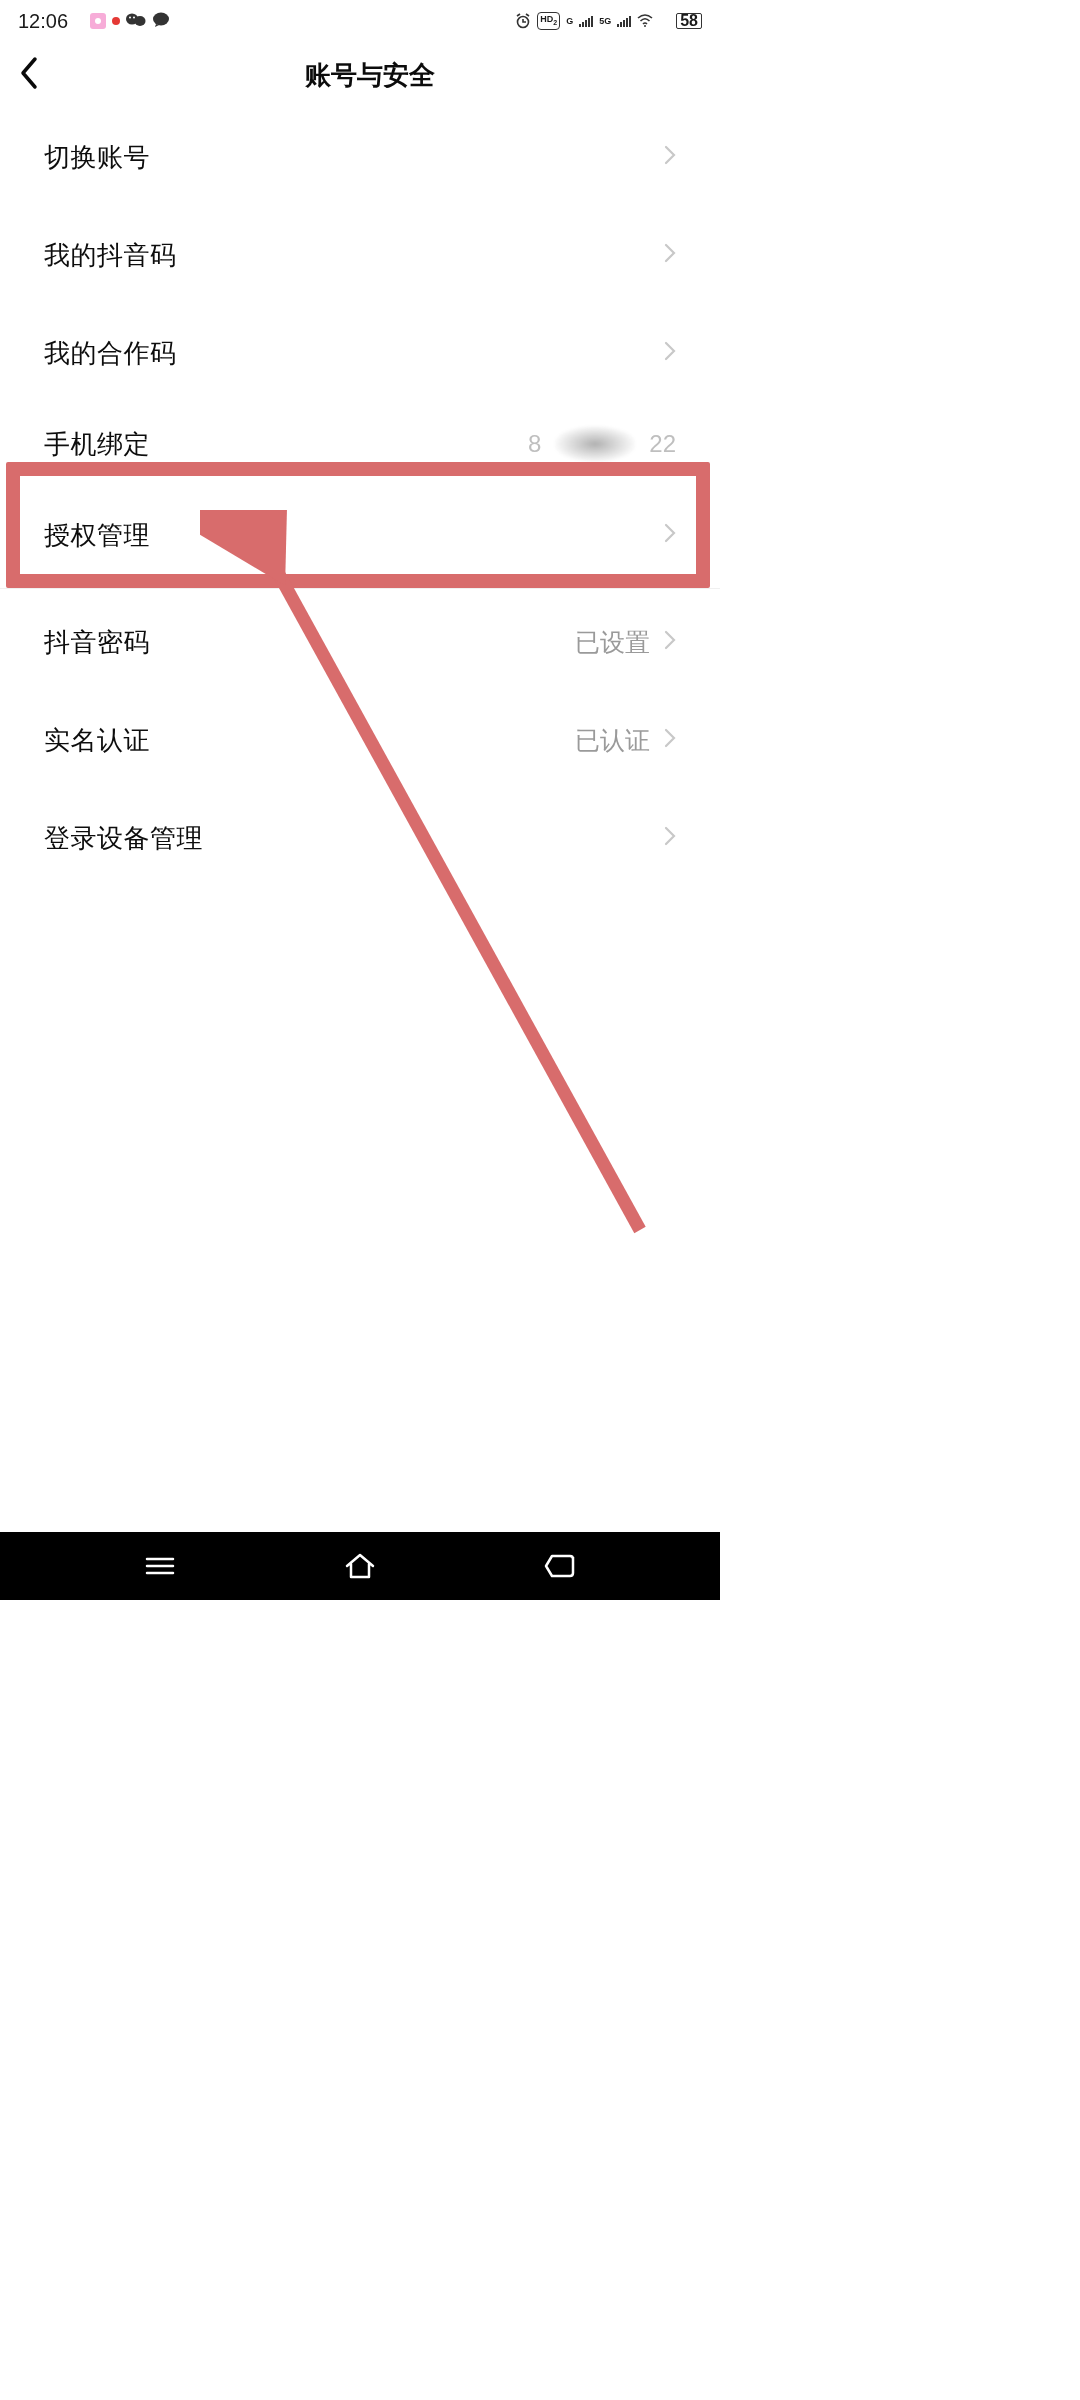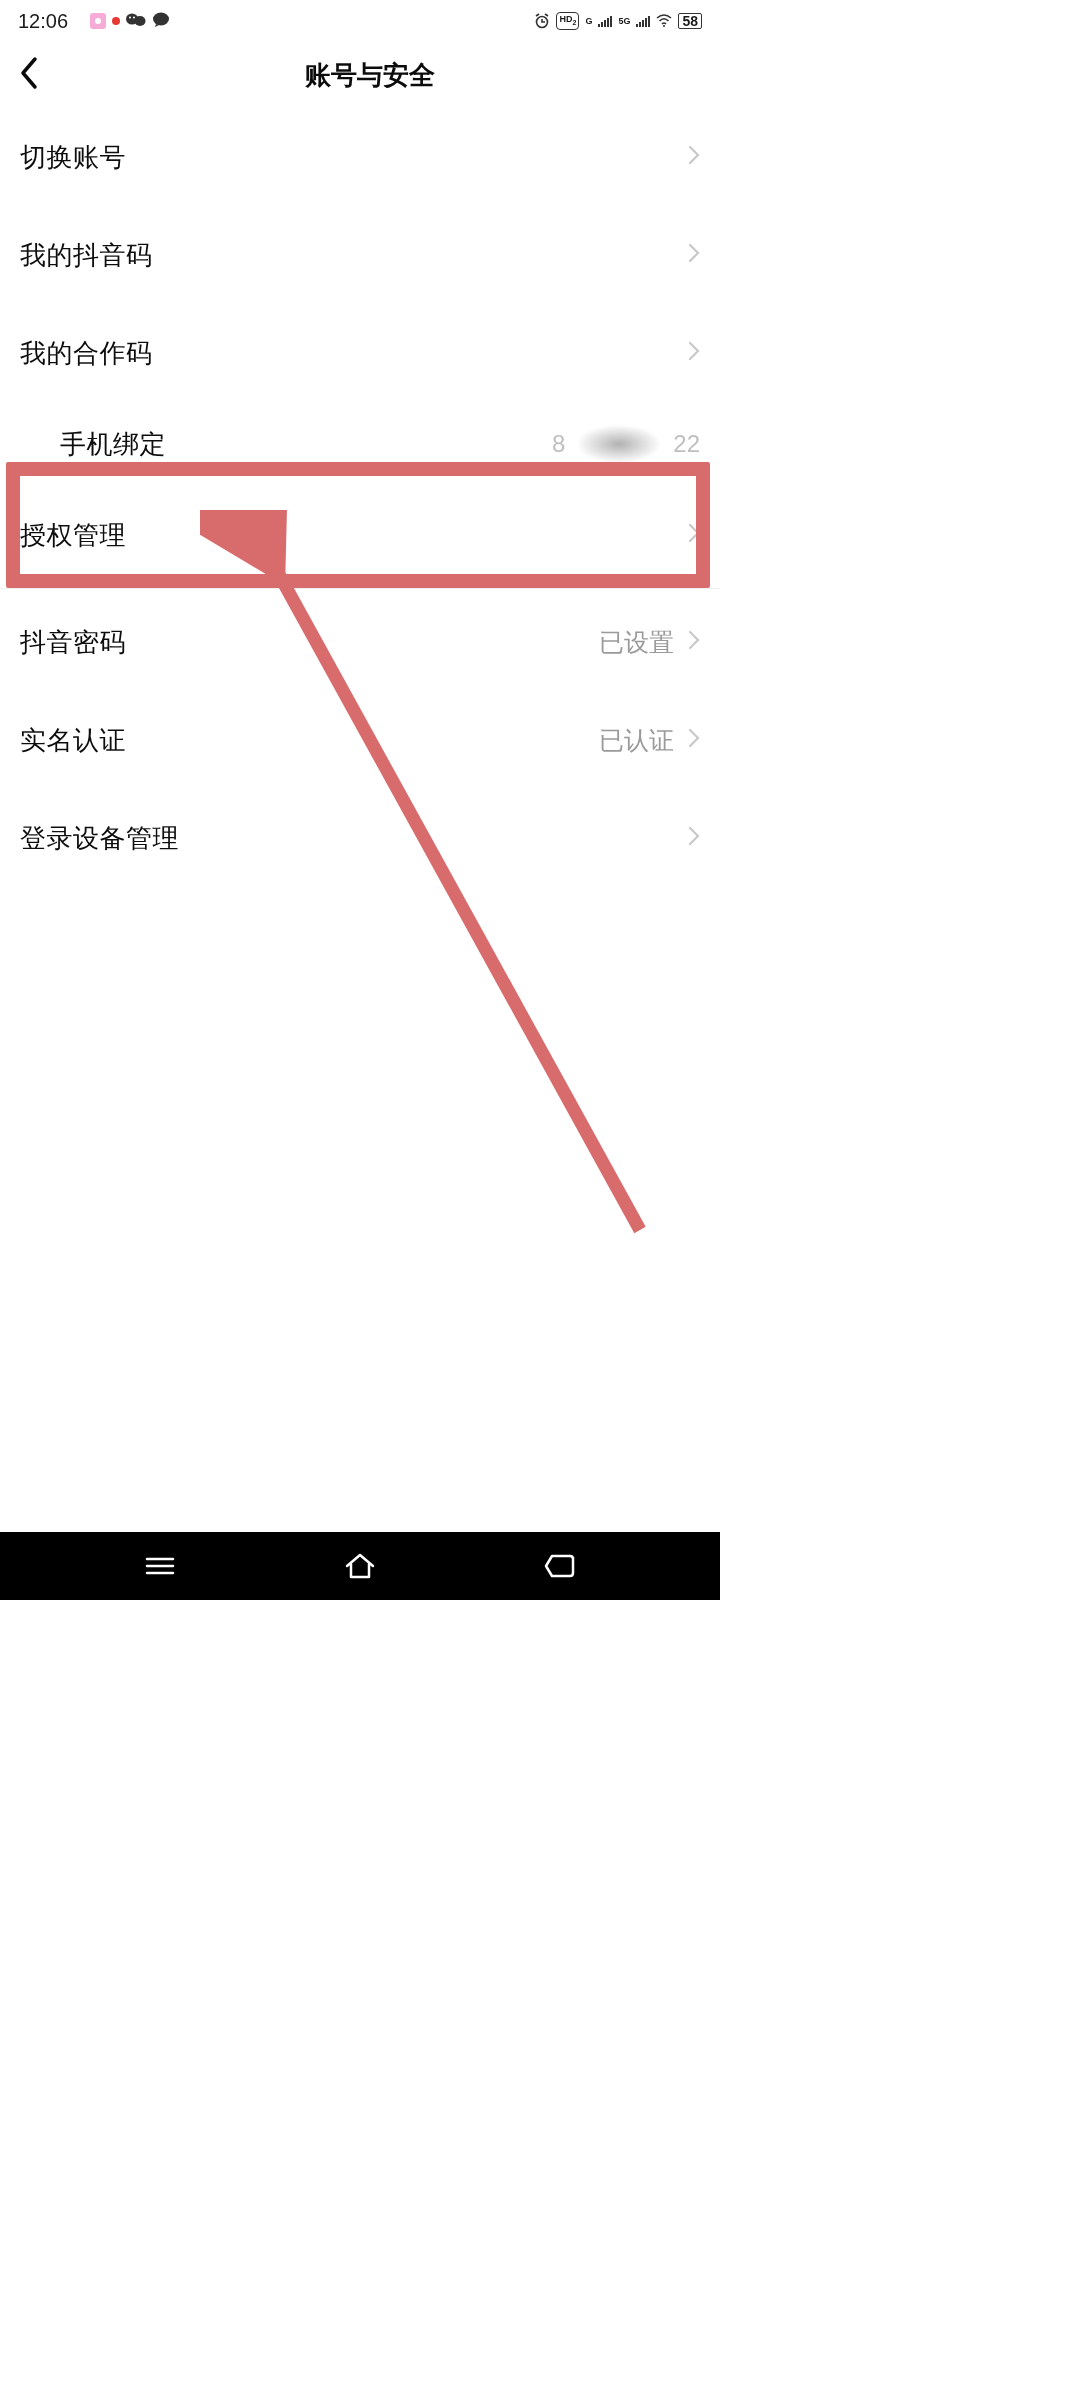--- a/index.html
+++ b/index.html
@@ -35,21 +35,21 @@
     .status-right svg { display:block; }
     .hd-badge { border: 1.5px solid #333; border-radius: 4px; font-size: 9px; padding: 0 2px; font-weight: 700; line-height: 12px; }
     .sig-label { font-size: 9px; font-weight: 600; }
     .sig-bars { display:flex; align-items:flex-end; gap:1px; height:12px; }
     .sig-bars span { width:2px; background:#333; }
     .sig-bars span:nth-child(1){height:3px;}
     .sig-bars span:nth-child(2){height:5px;}
     .sig-bars span:nth-child(3){height:7px;}
     .sig-bars span:nth-child(4){height:9px;}
     .sig-bars span:nth-child(5){height:11px;}
-    .battery-box { border: 1.5px solid #333; border-radius: 2px; font-size: 14px; padding: 0 3px; font-weight: 700; line-height: 14px; }
+    .battery-box { border: 1.5px solid #333; border-radius: 2px; font-size: 16px; padding: 0 3px; font-weight: 700; line-height: 14px; margin-left: 17px; }
 
     .header {
       display: flex;
       align-items: center;
       justify-content: center;
       height: 66px;
       position: relative;
       margin-top: 6px;
       padding-left: 20px;
     }
@@ -59,21 +59,21 @@
       top: 50%;
       transform: translateY(-50%);
     }
     .title { font-size: 26px; font-weight: 700; color: #0c0c0c; }
 
     .list { padding: 0; }
     .row {
       display: flex;
       align-items: center;
       justify-content: space-between;
-      padding: 0 20px;
+      padding: 0 44px;
       height: 98px;
     }
     .row .label {
       font-size: 26px;
       font-weight: 500;
       color: #0d0d0d;
       letter-spacing: 0.5px;
     }
     .row .right { display: flex; align-items: center; gap: 14px; }
     .row .value { font-size: 25px; color: #9a9a9a; }
@@ -240,21 +240,21 @@
     <span class="label">我的合作码</span>
     <div class="right">
       <span class="chevron">
         <svg width="12" height="20" viewBox="0 0 12 20">
             <path d="M2 2 L10 10 L2 18" stroke="#c8c8c8" stroke-width="2.2" fill="none" stroke-linecap="round"></path>
           </svg>
       </span>
     </div>
   </div>
 
-  <div class="row" style="height:84px;margin-left:40px;">
+  <div class="row" style="height:84px;">
     <span class="label">手机绑定</span>
     <div class="right phone-masked">
       <span>8</span>
       <div class="smudge-small"></div>
       <span>22</span>
     </div>
   </div>
 
 
   <div class="row">

